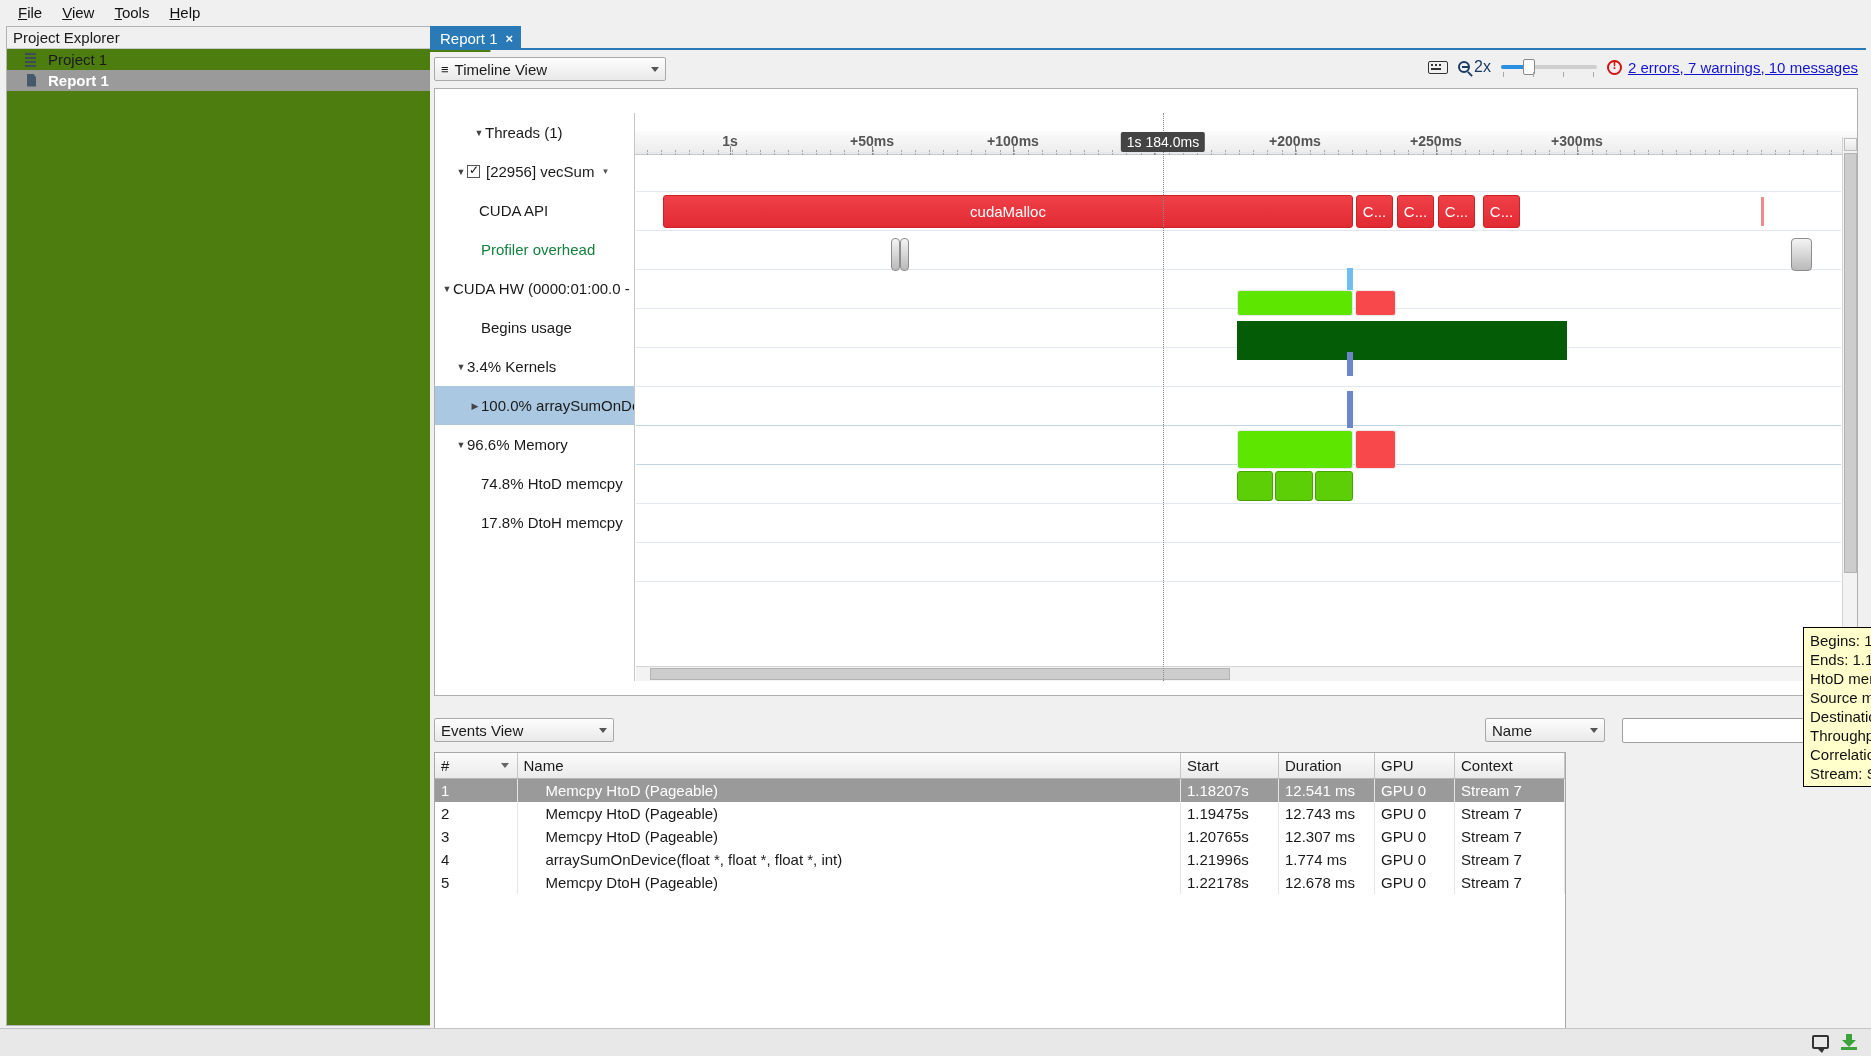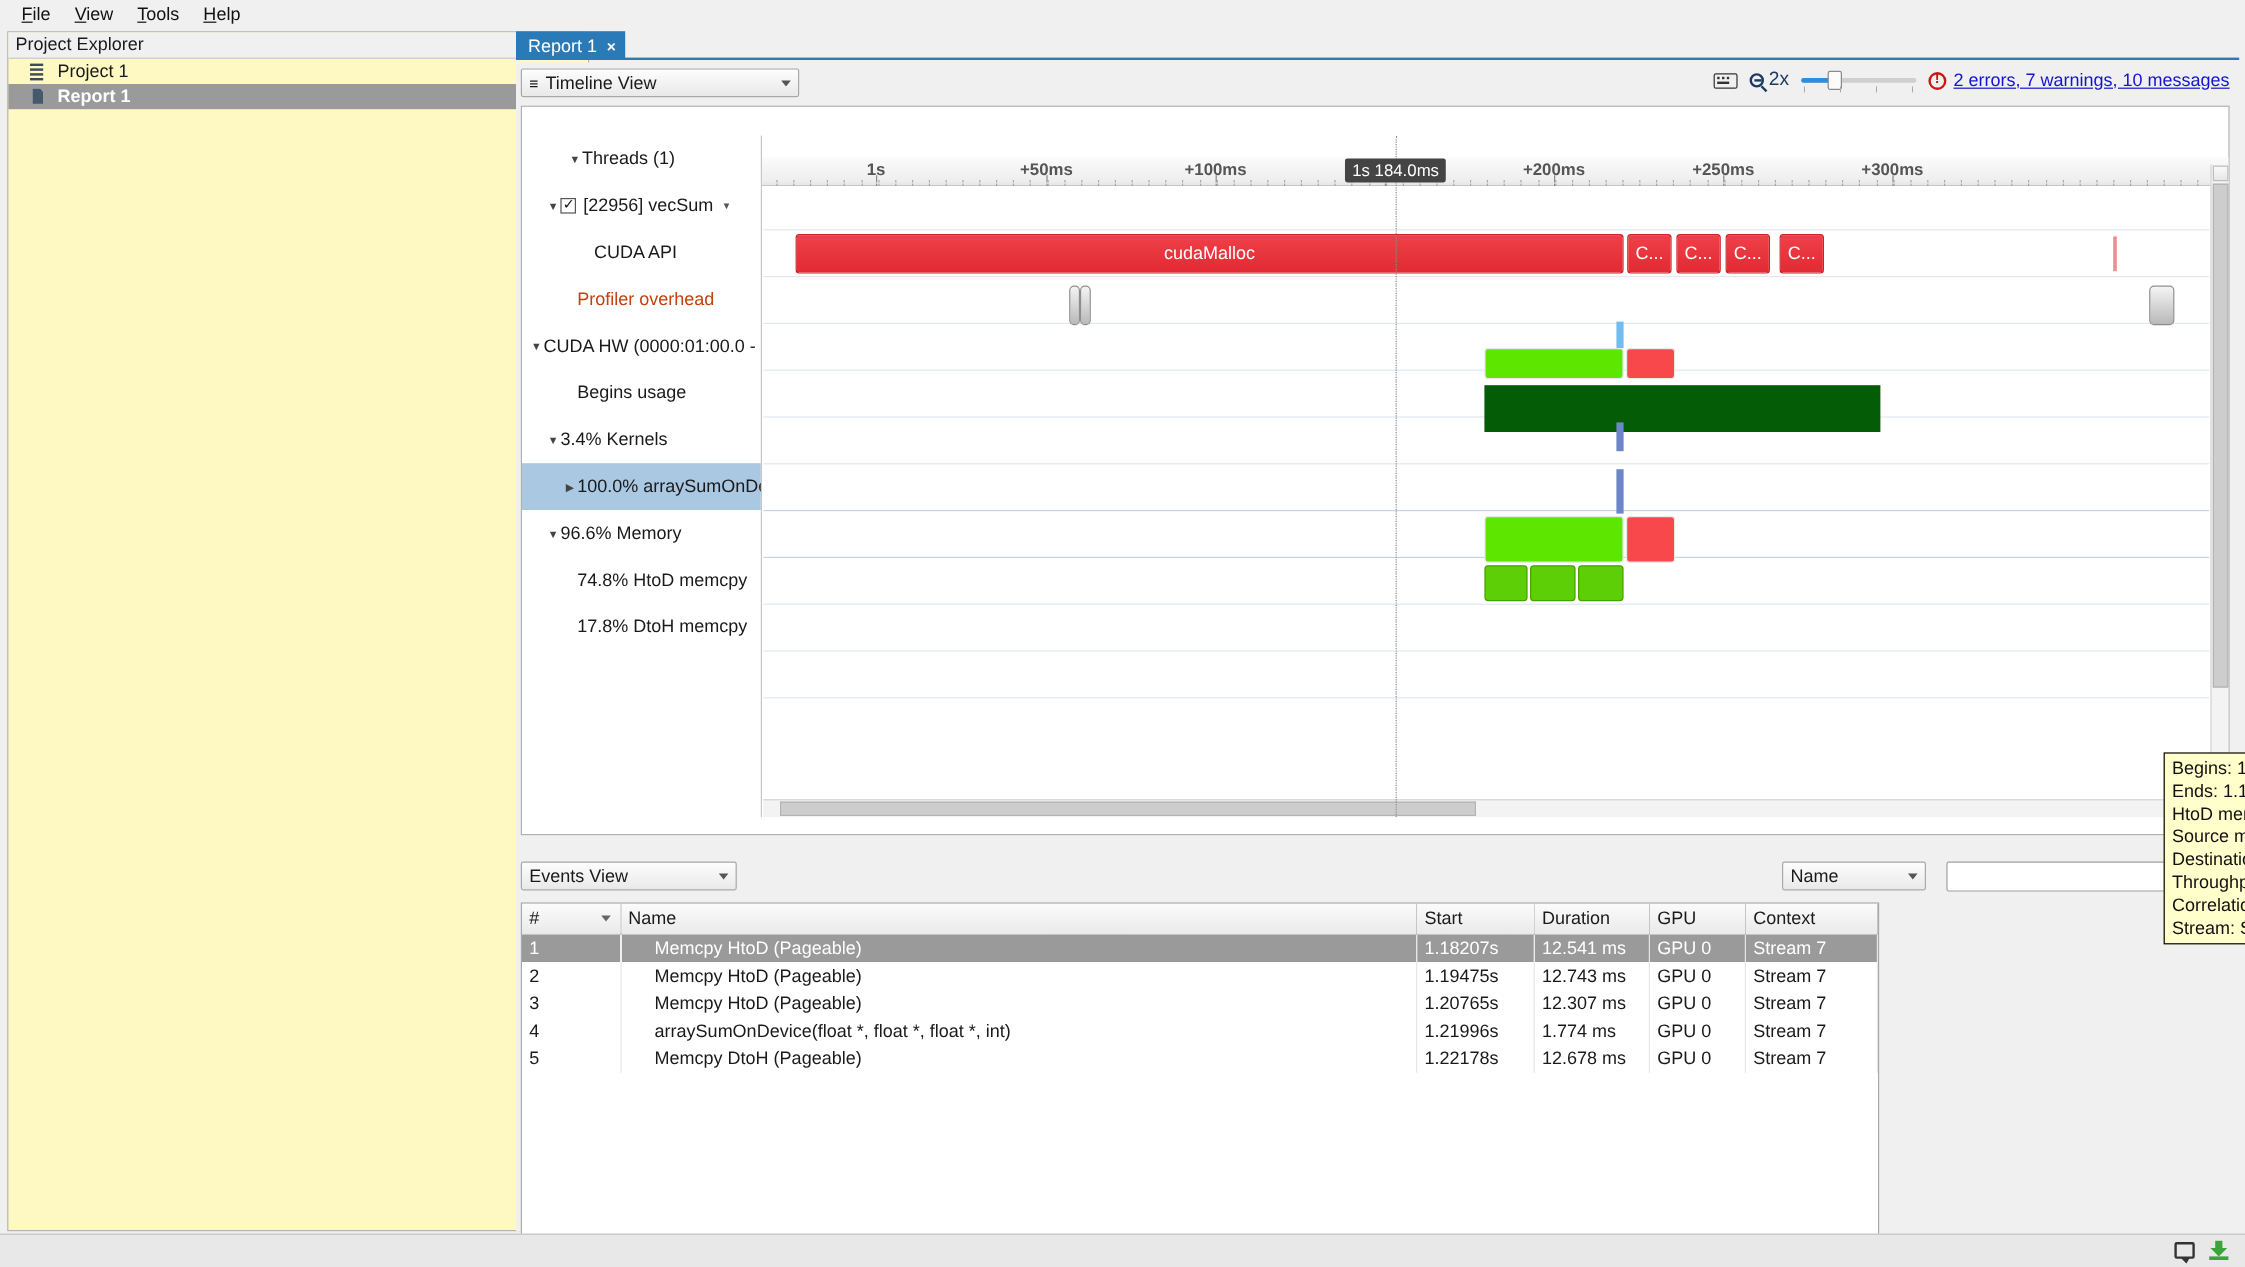--- a/index.html
+++ b/index.html
@@ -20,21 +20,21 @@
     background: #f0f0f0; display: flex; align-items: center; padding-left: 8px;
   }
   .menubar .mi {
     padding: 3px 10px; font-size: 15px; color: #111; cursor: default;
   }
   .menubar .mi u { text-decoration: underline; }
 
   
   .left-dock {
     position: absolute; left: 6px; top: 26px; width: 485px; height: 1000px;
-    background: #fef9c3; border: 1px solid #b4b4b4;
+    background: #4d7c0f; border: 1px solid #b4b4b4;
   }
   .dock-title {
     height: 22px; background: #f0f0f0; border-bottom: 1px solid #c8c8c8;
     display: flex; align-items: center; padding: 0 6px;
     font-size: 15px; color: #1a1a1a;
   }
   .dock-title .spacer { flex: 1; }
   .dock-close { font-size: 13px; color: #333; padding: 0 4px; cursor: default; }
   .tree-row {
     height: 21px; display: flex; align-items: center; padding-left: 18px;
@@ -135,21 +135,21 @@
     border-radius: 2px; font-size: 14px; display: flex; align-items: center; padding: 0 6px;
     transform: translateX(-50%); z-index: 6; white-space: nowrap;
   }
 
   .tl-body { position: absolute; left: 0; top: 24px; width: 1422px; height: 568px; }
   .tl-left { position: absolute; left: 0; top: 0; width: 200px; height: 568px; border-right: 1px solid #c6c6c6; background: #fff; overflow: hidden; }
   .tl-right { position: absolute; left: 201px; top: 0; right: 16px; height: 568px; overflow: hidden; }
 
   .lrow { position: absolute; left: 0; width: 200px; display: flex; align-items: center; white-space: nowrap; font-size: 15px; color: #1a1a1a; }
   .lrow.sel { background: #abc8e2; }
-  .lrow.dim { color: #c2410c; }
+  .lrow.dim { color: #15803d; }
   .caret { width: 12px; display: inline-block; text-align: center; font-size: 9px; color: #444; flex: 0 0 12px; }
   .caret.down::before { content: "▼"; }
   .caret.right::before { content: "▶"; }
   .cbox { width: 13px; height: 13px; border: 1px solid #555; background: #fff; display: inline-block; position: relative; margin-right: 6px; flex: 0 0 13px; }
   .cbox::after { content: "✓"; position: absolute; left: 1px; top: -3px; font-size: 12px; color: #111; }
   .dd-caret { font-size: 8px; color: #555; margin-left: 7px; }
 
   .grow { position: absolute; left: 0; right: 0; border-bottom: 1px solid #e2e8ee; }
   .grow.thick { border-bottom: 1px solid #c3d4e2; }
 
@@ -404,21 +404,21 @@
               <div class="lrow" style="top: 0px; height: 39px; padding-left: 6px; margin-left: 32px;">
                 <span class="caret down"></span>
                 <span>Threads (1)</span>
               </div>
               <div class="lrow" style="top: 39px; height: 39px; padding-left: 20px;">
                 <span class="caret down"></span>
                 <span class="cbox"></span>
                 <span>[22956] vecSum</span>
                 <span class="dd-caret">▼</span>
               </div>
-              <div class="lrow" style="top: 78px; height: 39px; padding-left: 48px;">
+              <div class="lrow" style="top: 78px; height: 39px; padding-left: 32px;">
                 <span class="caret"></span>
                 <span>CUDA API</span>
               </div>
               <div class="lrow dim" style="top: 117px; height: 39px; padding-left: 34px;">
                 <span class="caret"></span>
                 <span>Profiler overhead</span>
               </div>
               <div class="lrow" style="top: 156px; height: 39px; padding-left: 6px;">
                 <span class="caret down"></span>
                 <span>CUDA HW (0000:01:00.0 - GeF</span>

